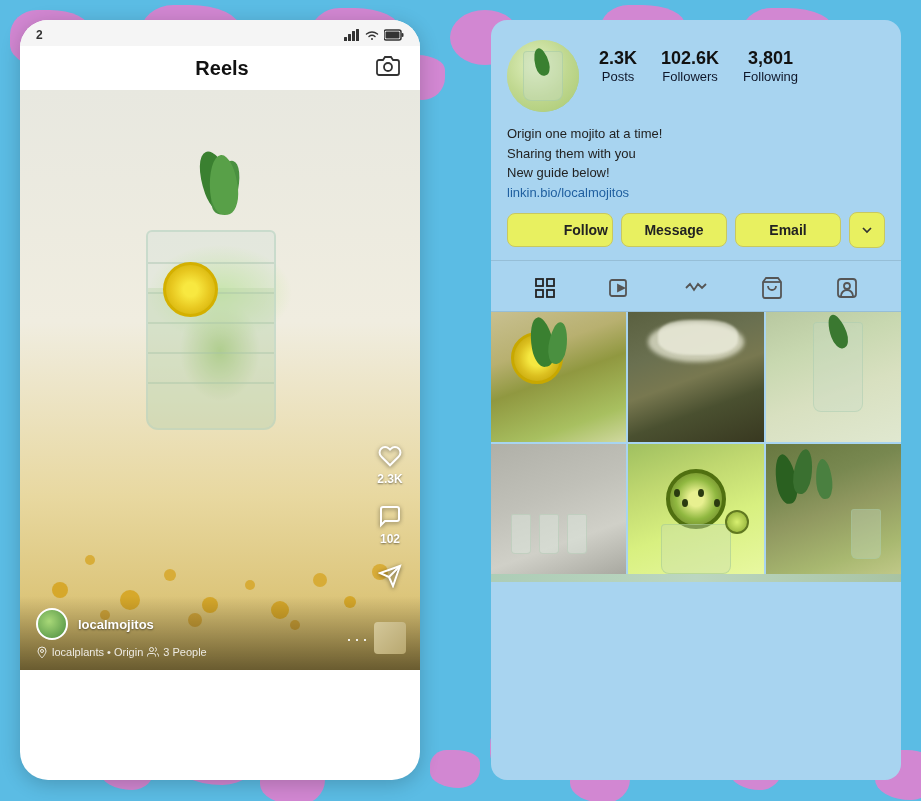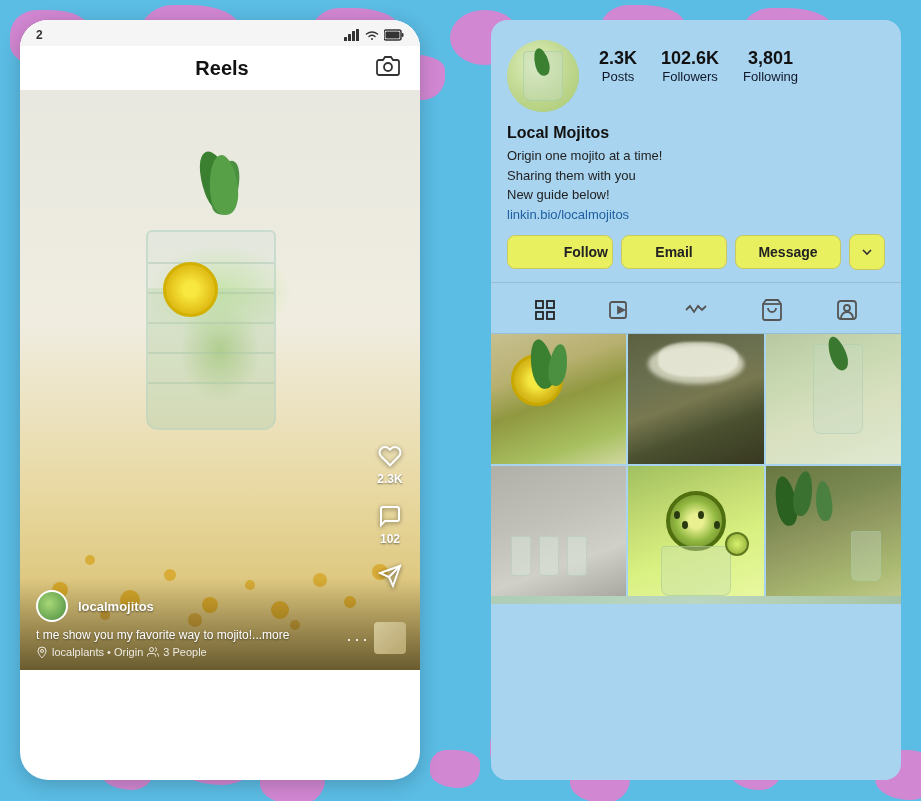--- a/index.html
+++ b/index.html
@@ -552,21 +552,20 @@
           </svg>
         </div>
       </div>
     </div>
 
     <div class="reel-bottom">
       <div class="reel-user">
         <div class="reel-avatar"></div>
         <span class="reel-username">localmojitos</span>
       </div>
-      <p class="reel-caption">t me show you my favorite way to mojito!...more</p>
       <div class="reel-tags">
         <svg width="12" height="12" viewBox="0 0 24 24" fill="none" stroke="rgba(255,255,255,0.85)" stroke-width="2">
           <circle cx="12" cy="10" r="3"></circle>
             <path d="M12 2a8 8 0 0 0-8 8c0 5.52 8 14 8 14s8-8.48 8-14a8 8 0 0 0-8-8z"></path>
         </svg>
         <span class="reel-tag">localplants • Origin</span>
         <svg width="12" height="12" viewBox="0 0 24 24" fill="none" stroke="rgba(255,255,255,0.85)" stroke-width="2">
           <path d="M17 21v-2a4 4 0 0 0-4-4H5a4 4 0 0 0-4 4v2"></path>
             <circle cx="9" cy="7" r="4"></circle>
             <path d="M23 21v-2a4 4 0 0 0-3-3.87"></path>
@@ -605,31 +604,30 @@
         <span class="stat-label">Followers</span>
       </div>
       <div class="stat-item">
         <span class="stat-number">3,801</span>
         <span class="stat-label">Following</span>
       </div>
     </div>
   </div>
 
   <div class="profile-info">
-    <p class="profile-name">Local Mojitos</p>
     <p class="profile-bio">Origin one mojito at a time!</p>
     <p class="profile-bio">Sharing them with you</p>
     <p class="profile-bio">New guide below!</p>
     <a class="profile-link">linkin.bio/localmojitos</a>
   </div>
 
   <div class="profile-actions">
     <button class="action-btn">Follow</button>
+    <button class="action-btn-secondary">Message</button>
     <button class="action-btn-secondary">Email</button>
-    <button class="action-btn-secondary">Message</button>
     <div class="action-dropdown">
       <svg width="16" height="16" viewBox="0 0 24 24" fill="none" stroke="#333" stroke-width="2.5">
         <polyline points="6 9 12 15 18 9"></polyline>
       </svg>
     </div>
   </div>
 
 
   <div class="tab-bar">
 

